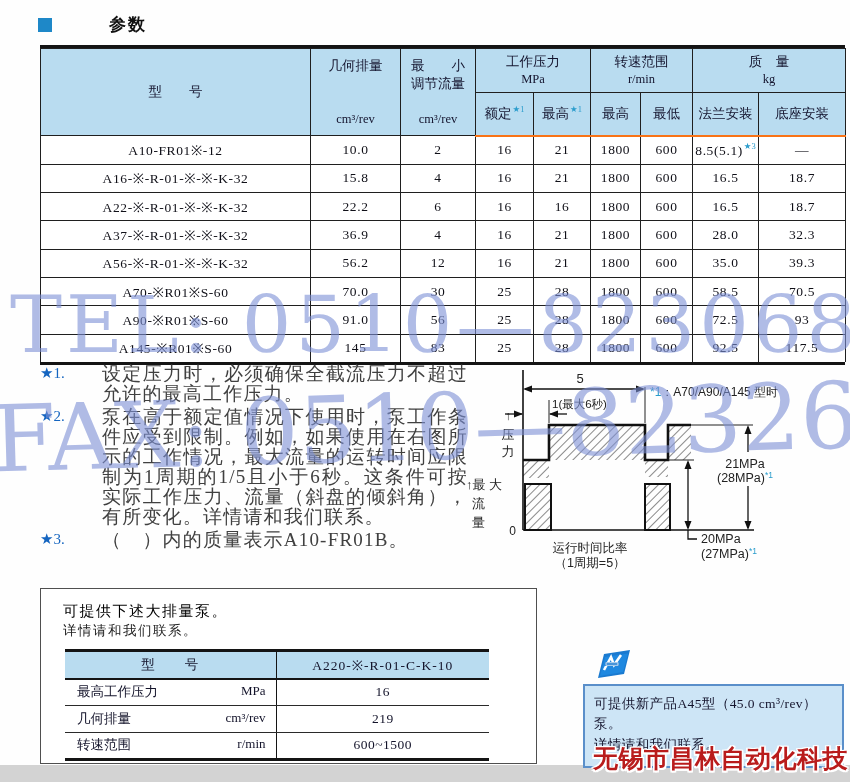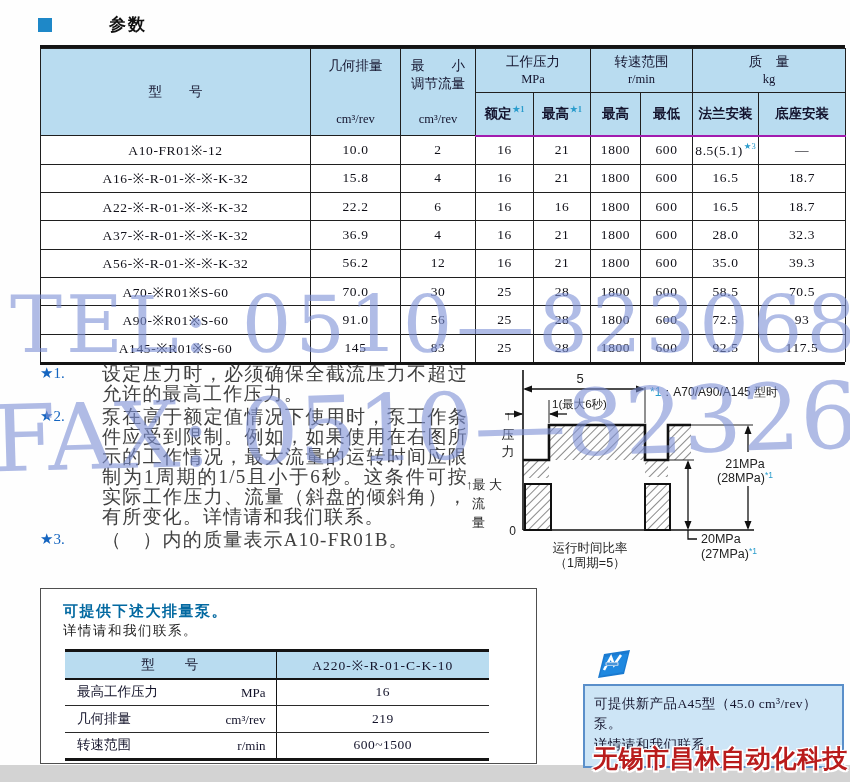--- a/index.html
+++ b/index.html
@@ -11,21 +11,21 @@
   .sec-title{position:absolute;left:38px;top:13px;display:flex;align-items:center;z-index:3;gap:48px;}
   .sec-title .sq{width:14px;height:14px;background:#1e88c8;margin-right:9px;}
   .sec-title .txt{font-family:"Liberation Sans","DejaVu Sans",sans-serif;font-weight:bold;font-size:17px;letter-spacing:2px;color:#111;}
 
   
   .main-wrap{position:absolute;left:40px;top:45px;width:805px;border-top:3px solid #141414;border-bottom:3px solid #141414;z-index:2;background:#fff;}
   table.main{border-collapse:collapse;table-layout:fixed;width:805px;}
   table.main th,table.main td{border:1px solid #1f1f1f;padding:0;text-align:center;font-weight:normal;}
   table.main thead th{background:#b9dcf0;font-size:13.5px;color:#14142e;}
   table.main thead tr.grp th{height:42px;}
-  table.main thead tr.sub th{height:41px;border-bottom:2px solid #a21caf;font-weight:bold;}
+  table.main thead tr.sub th{height:41px;border-bottom:2px solid #f97316;}
   .hstack{display:flex;flex-direction:column;justify-content:space-between;height:70px;padding:8px 0;}
   .hstack .gap{flex:1;}
   .unit{font-size:12.5px;letter-spacing:0;}
   .grp2{line-height:1.35;}
   table.main tbody td{height:27.3px;font-size:13.5px;letter-spacing:0.6px;color:#101018;background:#fff;}
   table.main tbody tr:last-child td{border-bottom:none;}
   sup.star{color:#2a9ccc;font-size:8.5px;letter-spacing:0;vertical-align:super;margin-left:1px;}
 
   
   .notes{position:absolute;left:40px;top:364px;width:428px;z-index:2;}
@@ -33,30 +33,30 @@
   .note .marker{flex:0 0 30px;color:#1565c0;font-size:15px;letter-spacing:0;}
   .note .body{flex:1;font-size:19px;line-height:20px;letter-spacing:1.2px;color:#404040;text-align:justify;margin-left:32px;}
 
   
   .diagram{position:absolute;left:458px;top:362px;z-index:2;}
   .diagram text{fill:#222;font-family:"Liberation Sans","DejaVu Sans",sans-serif;}
   .blue{fill:#2a9ccc;}
 
   
   .bigbox{position:absolute;left:40px;top:588px;width:497px;height:176px;border:1.5px solid #4f4f4f;background:#fff;box-sizing:border-box;z-index:2;}
-  .bigbox .t1{margin:13px 0 1px 22px;font-weight:bold;font-size:15px;letter-spacing:1.5px;color:#0369a1;}
+  .bigbox .t1{margin:13px 0 1px 22px;font-weight:normal;font-size:15px;letter-spacing:1.5px;color:#000000;}
   .bigbox .t2{margin:0 0 0 22px;font-size:13.5px;letter-spacing:1.5px;color:#222;}
   .sub-wrap{margin:9px 0 0 24px;width:424px;border-top:3px solid #141414;border-bottom:3px solid #141414;}
   table.sub{border-collapse:collapse;table-layout:fixed;width:424px;}
   table.sub td{height:25.5px;font-size:13.5px;color:#13132a;padding:0;}
   table.sub tr.hd td{background:#b9dcf0;border-bottom:2px solid #141414;text-align:center;letter-spacing:1px;}
   table.sub tr.dr td{border-bottom:1px solid #2a2a2a;}
   table.sub tr:last-child td{border-bottom:none;}
   table.sub td.val{border-left:1.5px solid #141414;text-align:center;letter-spacing:0.5px;margin-top:32px;}
-  .lblrow{display:flex;justify-content:space-between;align-items:flex-end;padding:0 10px 0 12px;}
+  .lblrow{display:flex;justify-content:space-between;align-items:flex-start;padding:0 10px 0 12px;}
   .lblrow .u{font-size:13px;}
 
   
   .newbox{position:absolute;left:583px;top:684px;width:261px;height:84px;box-sizing:border-box;border:2px solid #5a8fca;background:#cde5f6;padding:8px 9px;z-index:2;}
   .newbox .ln{font-size:13.5px;line-height:1.5;color:#15152e;letter-spacing:0.4px;}
 
   .logo{position:absolute;left:592px;top:648px;z-index:2;}
 
   
   .company{position:absolute;left:556px;top:742px;width:292px;text-align:right;z-index:6;

